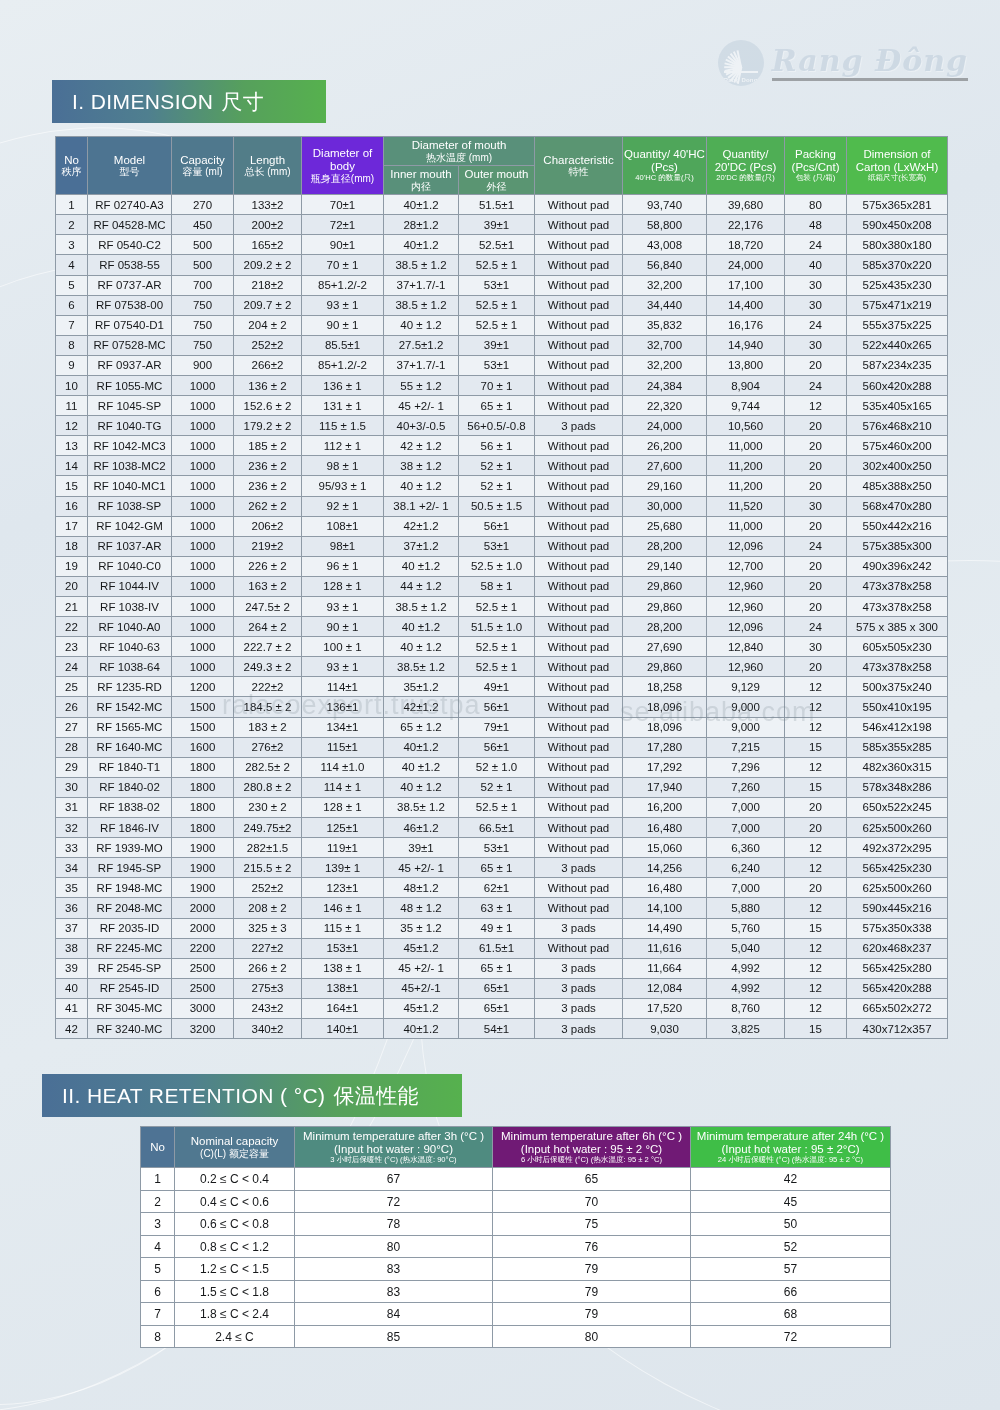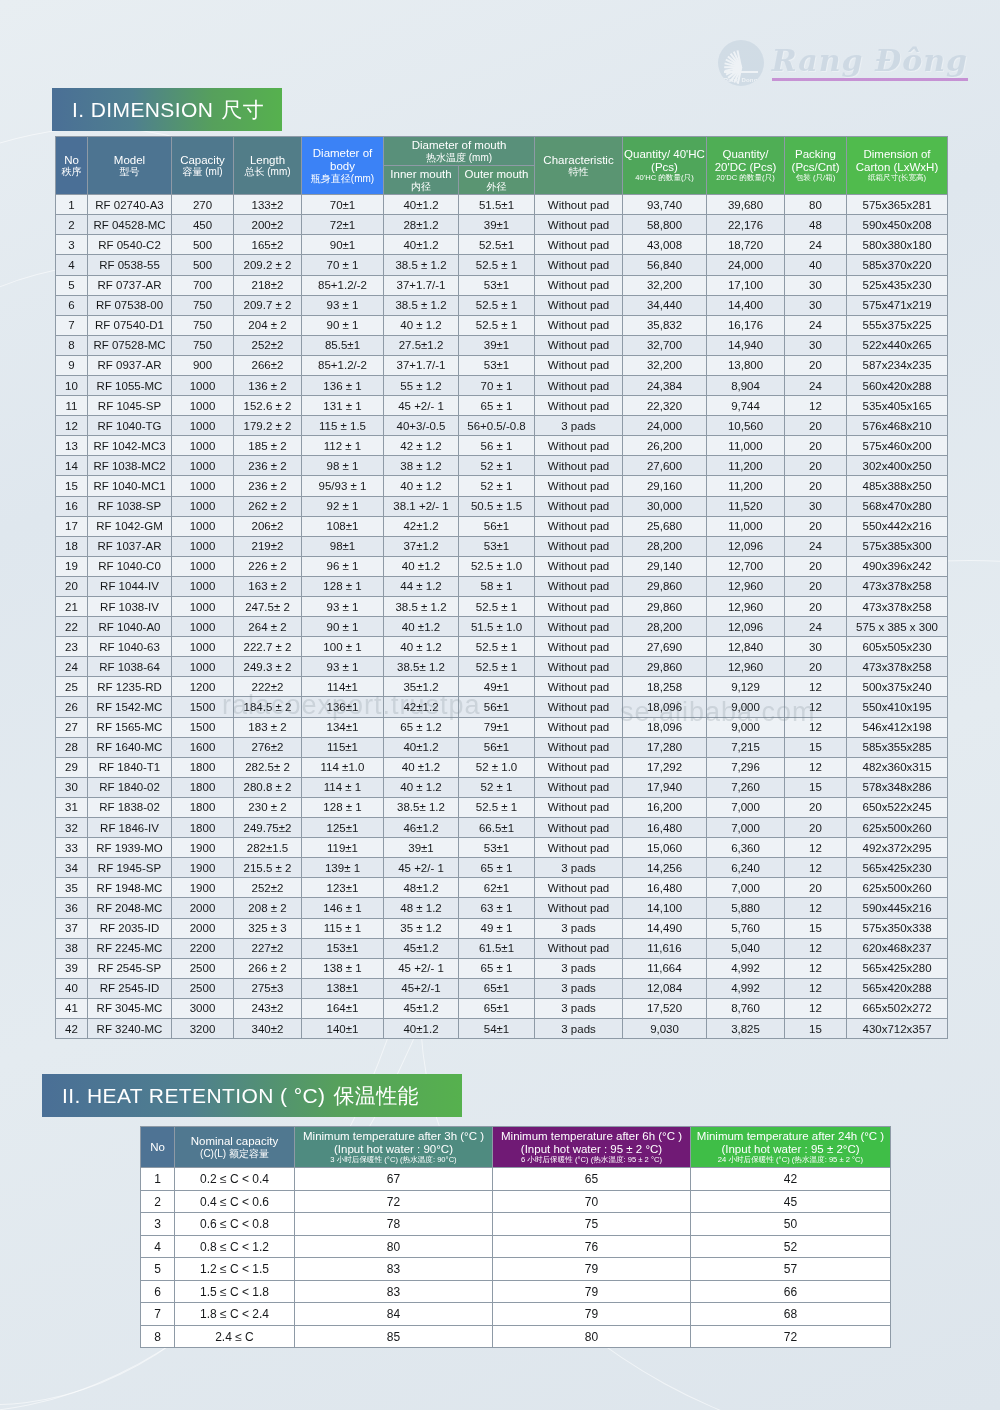--- a/index.html
+++ b/index.html
@@ -63,38 +63,38 @@
     font-weight: bold; letter-spacing: .2px;
   }
   .logo-text {
     font-family: "DejaVu Serif", serif;
     font-size: 30px;
     font-style: italic;
     font-weight: bold;
     color: #b3c4d4;
     letter-spacing: 1px;
     text-shadow: 1px 1px 0 rgba(255,255,255,.7);
-    border-bottom: 3px solid #a21caf;
+    border-bottom: 3px solid #404040;
     line-height: 1.05;
     padding-bottom: 1px;
   }
 
   
   .banner {
     position: absolute;
     height: 43px;
     background: linear-gradient(to right, #4a6f96 0%, #4f7f8f 35%, #56a05c 70%, #56b14e 100%);
     display: flex;
     align-items: center;
     padding-left: 20px;
     color: #ffffff;
     font-size: 21px;
     letter-spacing: .4px;
   }
-  #banner-dimension { left: 52px; top: 88px; width: 230px; align-items: center; }
+  #banner-dimension { left: 52px; top: 80px; width: 274px; align-items: center; }
   #banner-heat { left: 42px; top: 1074px; width: 420px; }
   .banner-cn { margin-left: 8px; }
 
   
   table {
     position: absolute;
     border-collapse: collapse;
     table-layout: fixed;
   }
   th, td {
@@ -121,21 +121,21 @@
     padding: 0 1px;
     background: #eef2f6;
   }
   #table-dimension tbody tr:nth-child(even) td { background: #e3e9f0; }
 
   
   .h1 { background: #4a6f96; }
   .h2 { background: #4d7491; }
   .h3 { background: #4f788d; }
   .h4 { background: #527d88; }
-  .h5 { background: #3b82f6; }
+  .h5 { background: #6d28d9; }
   .h6 { background: #59907a; }
   .h7 { background: #5a9572; }
   .h9 { background: #4fa65a; }
   .h10 { background: #4fae55; }
   .h11 { background: #4fb551; }
   .h12 { background: #50bb4d; }
 
   
   #table-heat { left: 140px; top: 1126px; width: 750px; }
   #table-heat thead th { padding: 3px 2px; }

